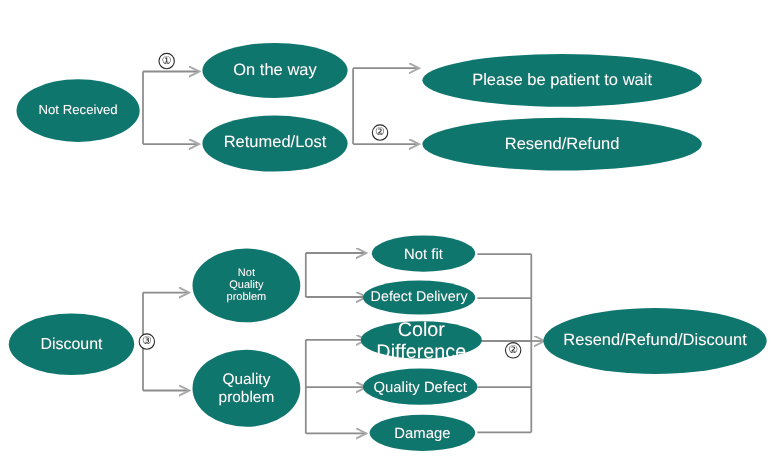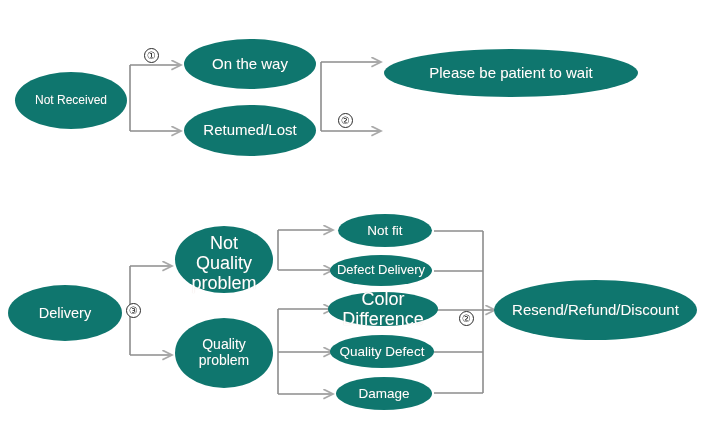--- a/index.html
+++ b/index.html
@@ -122,30 +122,33 @@
   </div>
 
   <div class="node" style="left:184px; top:105px; width:132px; height:51px; font-size:15px;">
     <span>Retumed/Lost</span>
   </div>
 
   <div class="node" style="left:384px; top:49px; width:254px; height:48px; font-size:15px;">
     <span>Please be patient to wait</span>
   </div>
 
+  <div class="node" style="left:384px; top:107px; width:254px; height:48px; font-size:15px;">
+    <span>Resend/Refund</span>
+  </div>
 
   <div class="marker" style="left:144px; top:48px;">①</div>
 
   <div class="marker" style="left:338px; top:113px;">②</div>
 
   <div class="node" style="left:8px; top:285px; width:114px; height:56px; font-size:14.5px;">
-    <span>Delivery</span>
+    <span>Discount</span>
   </div>
 
-  <div class="node" style="left:175px; top:226px; width:98px; height:67px; font-size:18px;align-items:flex-end;">
+  <div class="node" style="left:175px; top:226px; width:98px; height:67px; font-size:10px;">
     <span>
       <span>Not</span>
       <span>Quality</span>
       <span>problem</span>
     </span>
   </div>
 
   <div class="node" style="left:175px; top:318px; width:98px; height:70px; font-size:14px;">
     <span>
       <span>Quality</span>

